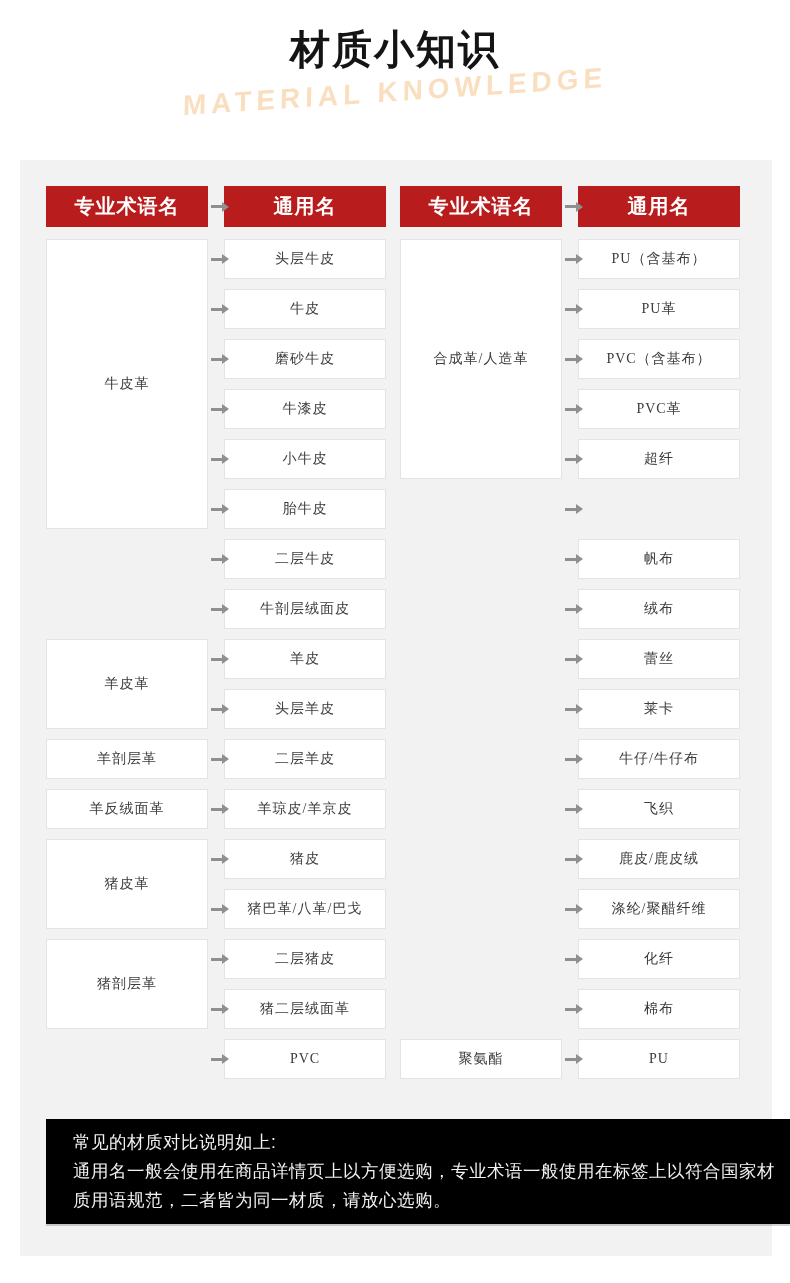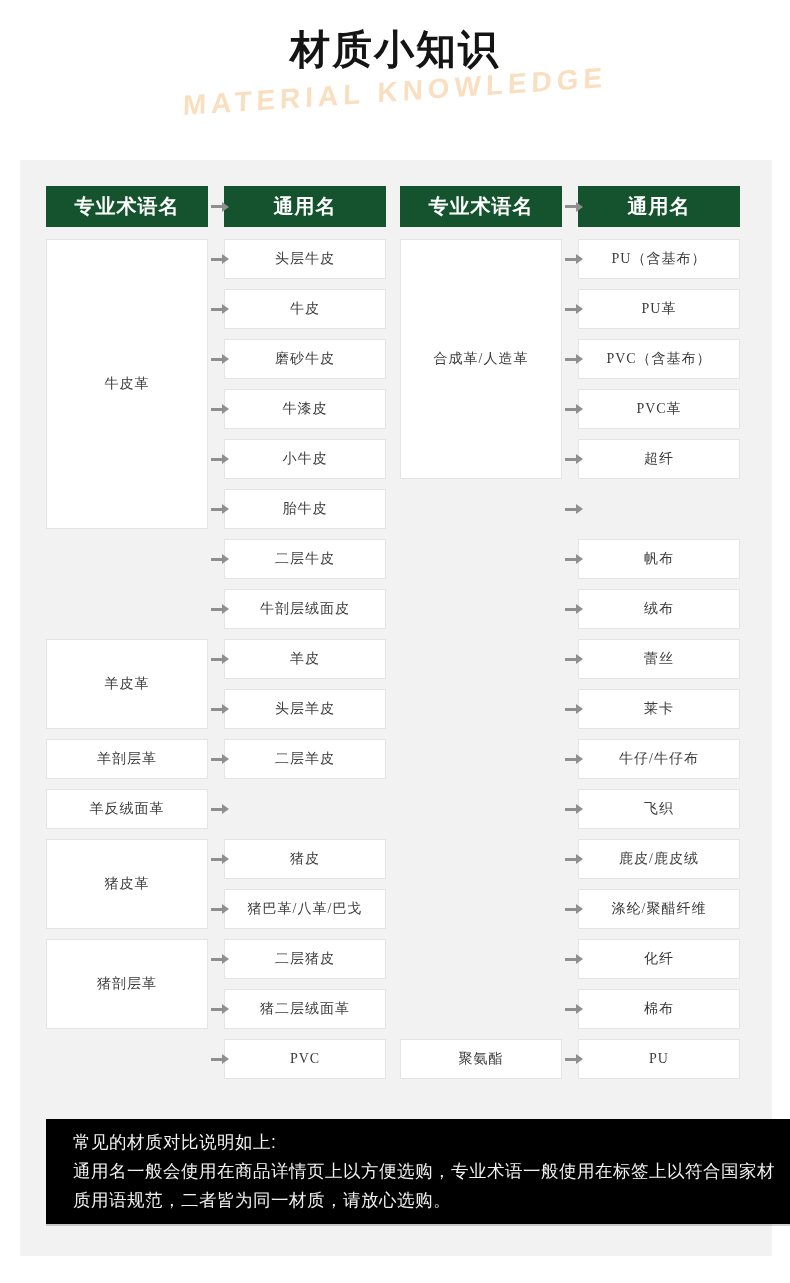--- a/index.html
+++ b/index.html
@@ -15,21 +15,21 @@
 
   .card{position:absolute;left:20px;top:160px;width:752px;height:1096px;background:#f2f2f3;}
 
   .table{position:absolute;top:26px;width:340px;}
   .table-a{left:26px;}
   .table-b{left:380px;}
 
   .thead,.tbody{display:grid;grid-template-columns:162px 16px 162px;}
   .tbody{margin-top:12px;grid-auto-rows:40px;row-gap:10px;}
 
-  .hbox{height:41px;background:#14532d;color:#ffffff;display:flex;align-items:center;
+  .hbox{height:41px;background:#b91c1c;color:#ffffff;display:flex;align-items:center;
         justify-content:center;font-size:20px;font-weight:700;letter-spacing:1px;}
 
   .acell{display:flex;align-items:center;justify-content:center;}
 
   .arrow{position:relative;display:inline-block;width:11px;height:3px;background:#8f8f8f;}
   .arrow::after{content:"";position:absolute;right:-7px;top:-3.5px;width:0;height:0;
                 border-left:7px solid #8f8f8f;border-top:5px solid transparent;
                 border-bottom:5px solid transparent;}
 
   .cell{background:#ffffff;border:1px solid #e4e4e5;box-sizing:border-box;
@@ -105,20 +105,21 @@
           <div class="cell" style="grid-area: 10 / 3;">头层羊皮</div>
           <div class="cell" style="grid-area: 11 / 1 / span 1;">羊剖层革</div>
           <div class="acell" style="grid-area: 11 / 2;">
             <span class="arrow"></span>
           </div>
           <div class="cell" style="grid-area: 11 / 3;">二层羊皮</div>
           <div class="cell" style="grid-area: 12 / 1 / span 1;">羊反绒面革</div>
           <div class="acell" style="grid-area: 12 / 2;">
             <span class="arrow"></span>
           </div>
+          <div class="cell" style="grid-area: 12 / 3;">羊琼皮/羊京皮</div>
           <div class="cell" style="grid-area: 13 / 1 / span 2;">猪皮革</div>
           <div class="acell" style="grid-area: 13 / 2;">
             <span class="arrow"></span>
           </div>
           <div class="cell" style="grid-area: 13 / 3;">猪皮</div>
           <div class="acell" style="grid-area: 14 / 2;">
             <span class="arrow"></span>
           </div>
           <div class="cell" style="grid-area: 14 / 3;">猪巴革/八革/巴戈</div>
           <div class="cell" style="grid-area: 15 / 1 / span 2;">猪剖层革</div>

